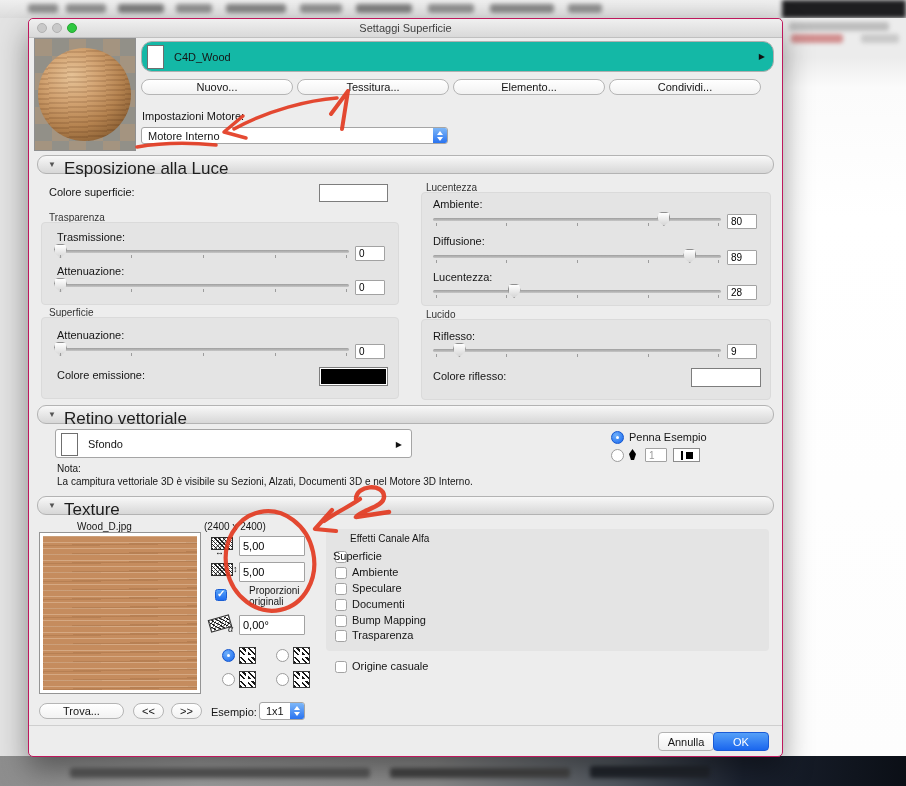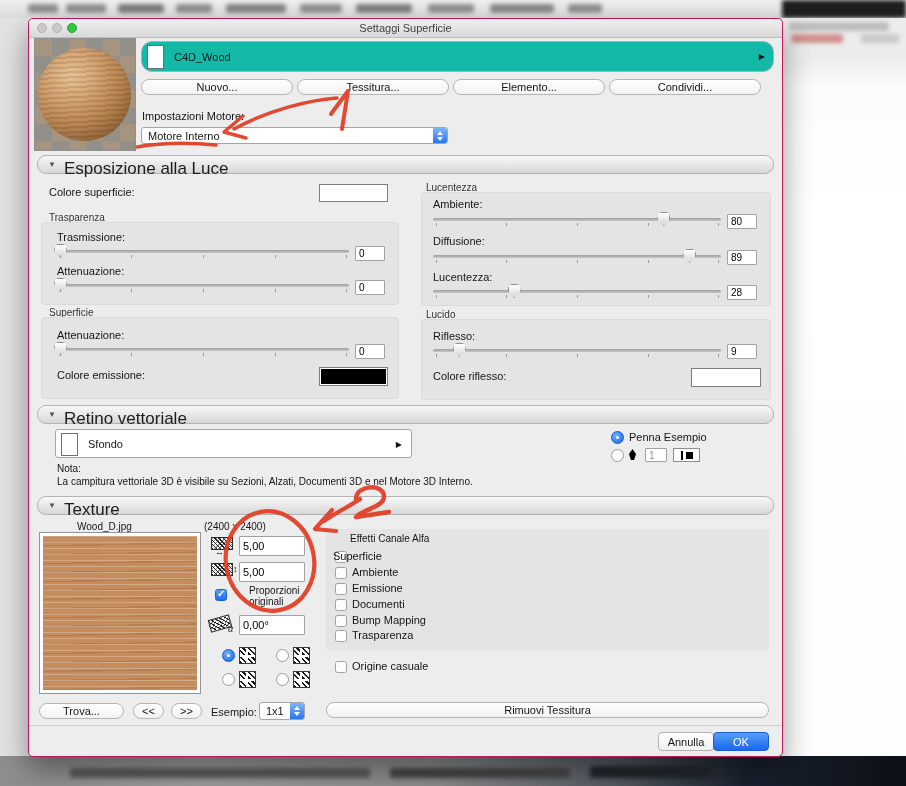--- a/index.html
+++ b/index.html
@@ -309,42 +309,41 @@
   <div class="radio" style="left:247px;top:654px"></div>
   <div class="hatch" style="left:264px;top:652px"></div>
 
   <div id="alpha-panel" class="abs"></div>
   <div class="abs small" style="left:303px;top:514px">Effetti Canale Alfa</div>
   <div class="cb" style="left:306px;top:532px"></div>
   <div class="abs lbl" style="left:304px;top:531px">Superficie</div>
   <div class="cb" style="left:306px;top:548px"></div>
   <div class="abs lbl" style="left:323px;top:547px">Ambiente</div>
   <div class="cb" style="left:306px;top:564px"></div>
-  <div class="abs lbl" style="left:323px;top:563px">Emissione</div>
+  <div class="abs lbl" style="left:323px;top:563px">Speculare</div>
   <div class="cb" style="left:306px;top:580px"></div>
   <div class="abs lbl" style="left:323px;top:579px">Documenti</div>
   <div class="cb" style="left:306px;top:596px"></div>
   <div class="abs lbl" style="left:323px;top:595px">Bump Mapping</div>
   <div class="cb" style="left:306px;top:611px"></div>
   <div class="abs lbl" style="left:323px;top:610px">Trasparenza</div>
   <div class="cb" style="left:306px;top:642px"></div>
   <div class="abs lbl" style="left:323px;top:641px">Origine casuale</div>
 
   <div class="btn" style="left:10px;top:684px;width:85px">Trova...</div>
   <div class="btn" style="left:104px;top:684px;width:31px">&lt;&lt;</div>
   <div class="btn" style="left:142px;top:684px;width:31px">&gt;&gt;</div>
   <div class="abs lbl" style="left:182px;top:687px">Esempio:</div>
   <div class="combo" style="left:230px;top:683px;width:46px;height:18px">
     <span class="val">1x1</span>
     <span class="stepper">
         <i class="up"></i>
         <i class="dn"></i>
       </span>
   </div>
-  <div class="btn" style="left:297px;top:683px;width:443px">Rimuovi Tessitura</div>
 
   <div id="footer-sep" class="abs"></div>
   <div id="btn-cancel" class="foot-btn">Annulla</div>
   <div id="btn-ok" class="foot-btn">OK</div>
 </div>
 
 <svg id="annotations" class="abs" viewBox="0 0 906 786">
   <g stroke="#e33b22" stroke-width="3.5" fill="none" stroke-linecap="round" stroke-linejoin="round" opacity="0.92">
     <path d="M137,147 C160,143 190,142.5 216,145"></path>
     <path d="M337,98 C310,100 268,110 234,129"></path>

